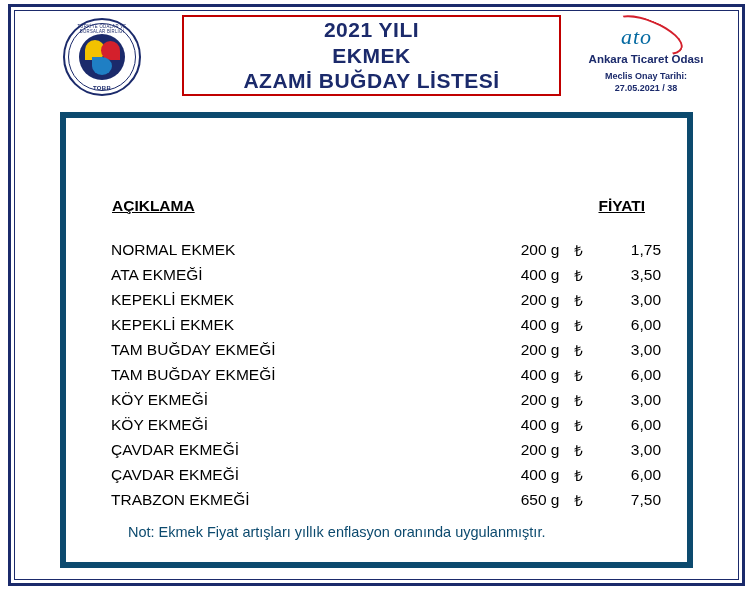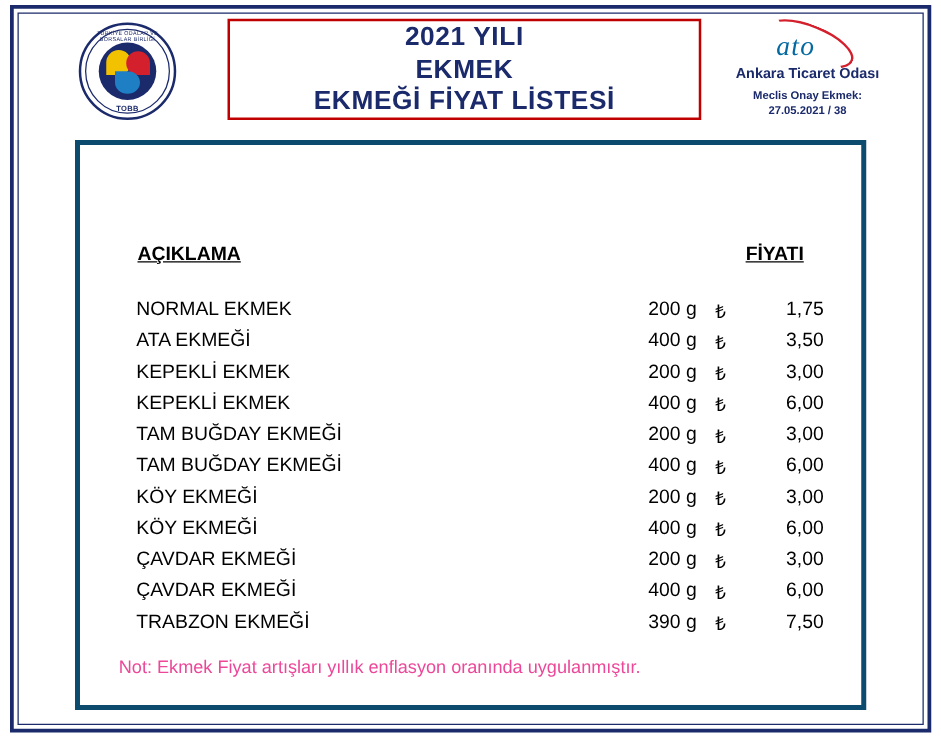--- a/index.html
+++ b/index.html
@@ -201,21 +201,21 @@
     margin-top: 6px;
   }
 
   
   .content-box {
     position: absolute;
     left: 60px;
     top: 112px;
     right: 60px;
     bottom: 22px;
-    border: 4px solid #0c4a6e;
+    border: 6px solid #0c4a6e;
     box-sizing: border-box;
     background: #fff;
   }
 
   .table-wrap {
     position: absolute;
     left: 45px;
     right: 10px;
     top: 78px;
   }
@@ -239,24 +239,24 @@
   table.price-table th.c-price { text-align: left; }
   table.price-table td {
     padding: 2.5px 0;
     white-space: nowrap;
   }
   td.c-weight { text-align: right; padding-right: 28px; }
   td.c-cur { text-align: center; font-size: 15px; }
   td.c-price { text-align: right; width: 60px; }
   .note {
     position: absolute;
-    left: 31px;
+    left: 62px;
     bottom: 22px;
     font-size: 14.5px;
-    color: #ec4899;
+    color: #0c4a6e;
   }
 </style>
 </head>
 <body>
 
 <div class="page">
 
   <div class="page-border-outer"></div>
   <div class="page-border-inner"></div>
 
@@ -274,31 +274,31 @@
           <div class="swirl-y"></div>
           <div class="swirl-r"></div>
           <div class="swirl-b"></div>
         </div>
       </div>
     </div>
 
     <div class="title-box">
       <div class="line">2021 YILI</div>
       <div class="line">EKMEK</div>
-      <div class="line">EKMEĞİ FİYAT LİSTESİ</div>
+      <div class="line">AZAMİ BUĞDAY LİSTESİ</div>
     </div>
 
     <div class="ato-cell">
       <div class="ato-mark">
         <div class="arc"></div>
         <div class="word">ato</div>
       </div>
       <div class="ato-name">Ankara Ticaret Odası</div>
       <div class="ato-sub">
-        <div>Meclis Onay Ekmek:</div>
+        <div>Meclis Onay Tarihi:</div>
         <div>27.05.2021 / 38</div>
       </div>
     </div>
 
   </div>
 
   <div class="content-box">
 
     <div class="table-wrap">
       <table class="price-table">
@@ -366,21 +366,21 @@
             <td class="c-price">3,00</td>
           </tr>
           <tr>
             <td class="c-desc">ÇAVDAR EKMEĞİ</td>
             <td class="c-weight">400 g</td>
             <td class="c-cur">₺</td>
             <td class="c-price">6,00</td>
           </tr>
           <tr>
             <td class="c-desc">TRABZON EKMEĞİ</td>
-            <td class="c-weight">390 g</td>
+            <td class="c-weight">650 g</td>
             <td class="c-cur">₺</td>
             <td class="c-price">7,50</td>
           </tr>
         </tbody>
       </table>
     </div>
 
     <div class="note">Not: Ekmek Fiyat artışları yıllık enflasyon oranında uygulanmıştır.</div>
 
   </div>

